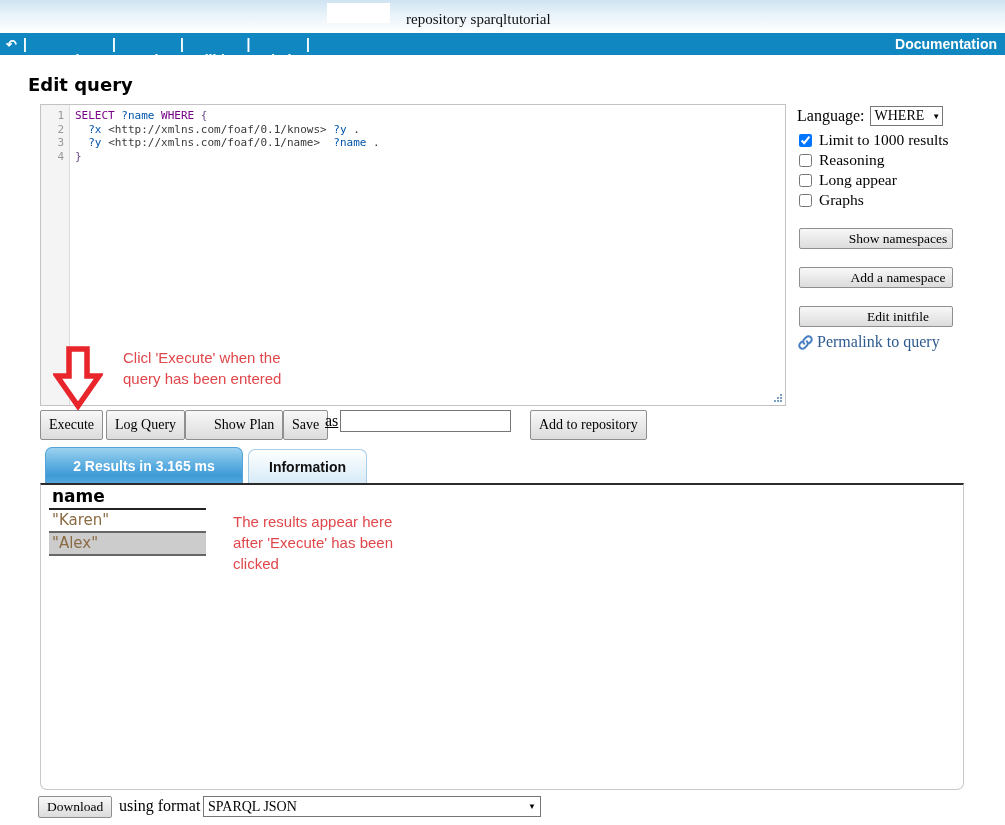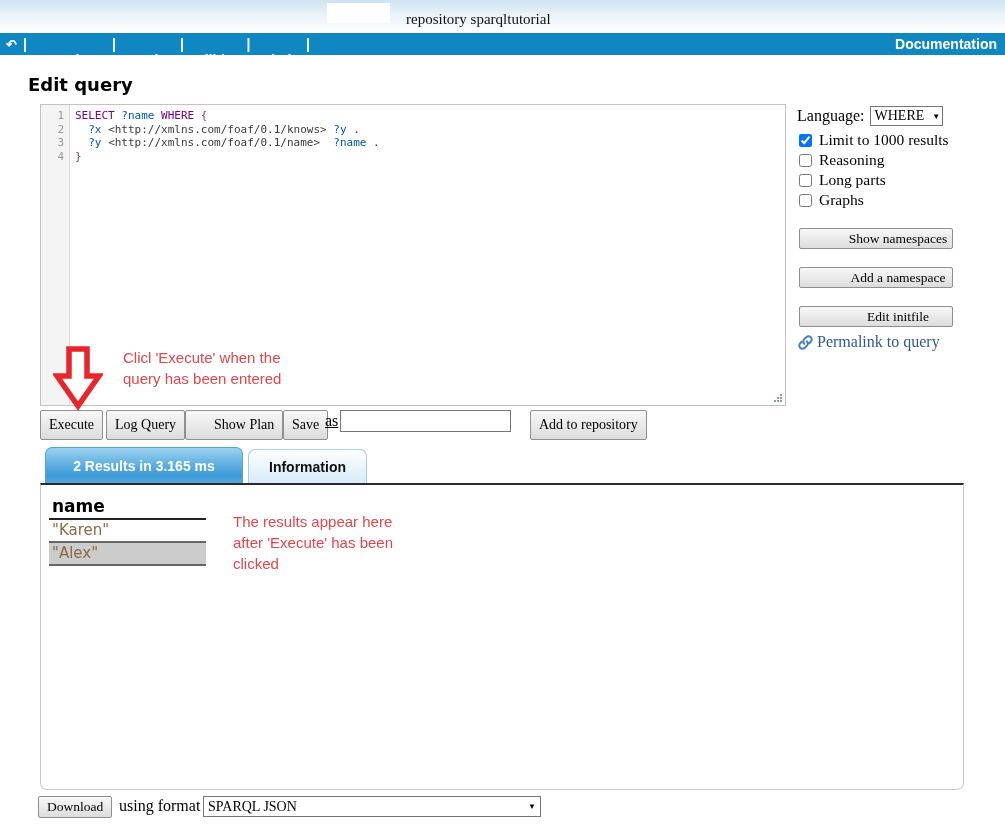--- a/index.html
+++ b/index.html
@@ -82,21 +82,21 @@
   .tab.active { width:198px; height:36px; color:#fff;
     background:linear-gradient(180deg,#9dd2f0 0%,#62b1e2 45%,#3e9ad6 78%,#55a7dd 100%);
     border:1px solid #54a4d8; border-bottom:none; }
   .tab.inactive { width:119px; height:34px; color:#101010;
     background:linear-gradient(180deg,#feffff 0%,#e7f3fb 60%,#d7ebf8 100%);
     border:1px solid #a6cde8; border-bottom:none; }
 
   
   .panel { position:absolute; left:40px; top:483px; width:924px; height:307px; background:#fff;
     border:1px solid #c9c9c9; border-top:2px solid #2b2b2b; border-radius:0 0 7px 7px; }
-  .results-table { position:absolute; left:8px; top:11px; width:157px; border-collapse:collapse; }
+  .results-table { position:absolute; left:8px; top:1px; width:157px; border-collapse:collapse; }
   .results-table th { font:bold 17px "DejaVu Sans", sans-serif; color:#000; text-align:left;
     padding:0 3px 2px 3px; border-bottom:2px solid #222; }
   .results-table td { font:15px "DejaVu Sans", sans-serif; color:#8b6b43;
     padding:1px 3px 2px 3px; border-bottom:2px solid #666; cursor:pointer; }
   .row-hl td { background:#cccccc; }
 
   
   .btn-download { position:absolute; left:38px; top:796px; height:22px; font:13.5px "Liberation Serif", serif; padding:0 8px; }
   .format-label { position:absolute; left:119px; top:797px; font:16px "Liberation Serif", serif; }
   .format-select { position:absolute; left:203px; top:796px; width:338px; height:21px; }
@@ -166,21 +166,21 @@
         <label class="cbrow">
           <input type="checkbox" checked="" style="">
           <span class="cblabel">Limit to 1000 results</span>
         </label>
         <label class="cbrow">
           <input type="checkbox" style="">
           <span class="cblabel">Reasoning</span>
         </label>
         <label class="cbrow">
           <input type="checkbox" style="">
-          <span class="cblabel">Long parts</span>
+          <span class="cblabel">Long appear</span>
         </label>
         <label class="cbrow">
           <input type="checkbox" style="">
           <span class="cblabel">Graphs</span>
         </label>
       </div>
     <div>
         <button class="btn sbtn">Show namespaces</button>
         <button class="btn sbtn">Add a namespace</button>
         <button class="btn sbtn">Edit initfile</button>

